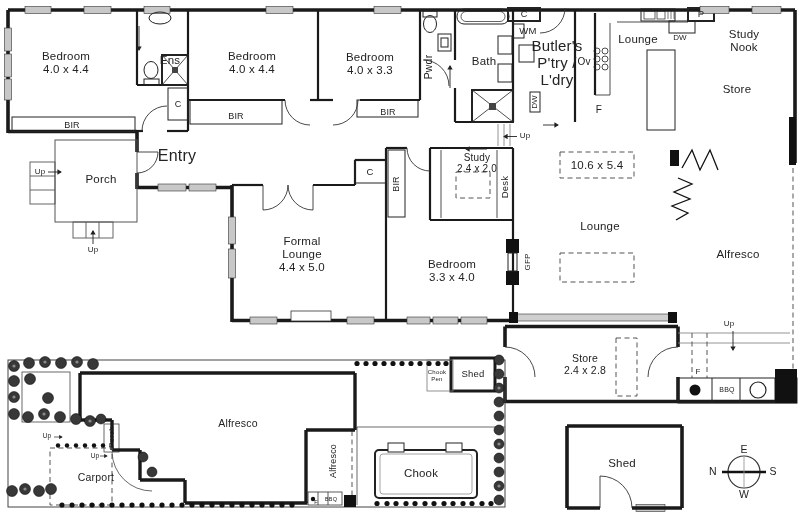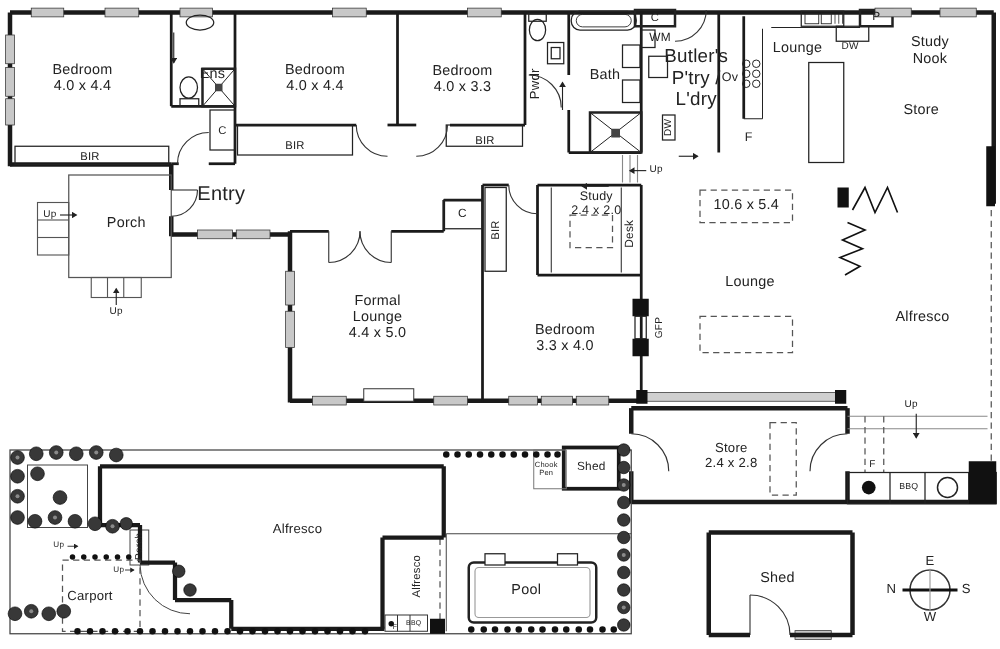--- a/index.html
+++ b/index.html
@@ -465,28 +465,28 @@
   <span class="lbl" style="left:597px;top:165px;font-size:11.5px">10.6 x 5.4</span>
   <span class="lbl" style="left:600px;top:226px;font-size:11.5px">Lounge</span>
   <span class="lbl" style="left:738px;top:254px;font-size:11.5px">Alfresco</span>
   <span class="lbl" style="left:585px;top:365px;font-size:10.5px">Store
 2.4 x 2.8</span>
   <span class="lbl" style="left:729px;top:324px;font-size:8px">Up</span>
   <span class="lbl" style="left:698px;top:372px;font-size:8px">F</span>
   <span class="lbl" style="left:727px;top:390px;font-size:7px">BBQ</span>
 
   <span class="lbl" style="left:238px;top:424px;font-size:10.5px">Alfresco</span>
-  <span class="lbl" style="left:72px;top:478px;font-size:10.5px">Carport</span>
+  <span class="lbl" style="left:96px;top:478px;font-size:10.5px">Carport</span>
   <span class="lbl v" style="left:112px;top:437px;font-size:8px">Porch</span>
   <span class="lbl" style="left:47px;top:436px;font-size:6.5px">Up</span>
   <span class="lbl" style="left:95px;top:456px;font-size:6.5px">Up</span>
   <span class="lbl v" style="left:333px;top:461px;font-size:9px">Alfresco</span>
   <span class="lbl" style="left:331px;top:499px;font-size:5.5px">BBQ</span>
   <span class="lbl" style="left:316px;top:502px;font-size:5.5px">F</span>
-  <span class="lbl" style="left:421px;top:473px;font-size:11.5px">Pool</span>
+  <span class="lbl" style="left:421px;top:473px;font-size:11.5px">Chook</span>
   <span class="lbl" style="left:473px;top:374px;font-size:9.5px">Shed</span>
   <span class="lbl" style="left:437px;top:376px;font-size:6px">Chook
 Pen</span>
   <span class="lbl" style="left:622px;top:463px;font-size:11.5px">Shed</span>
 
   <span class="lbl" style="left:744px;top:450px;font-size:10.5px">E</span>
   <span class="lbl" style="left:713px;top:472px;font-size:10.5px">N</span>
   <span class="lbl" style="left:773px;top:472px;font-size:10.5px">S</span>
   <span class="lbl" style="left:744px;top:495px;font-size:10.5px">W</span>
 </div>

